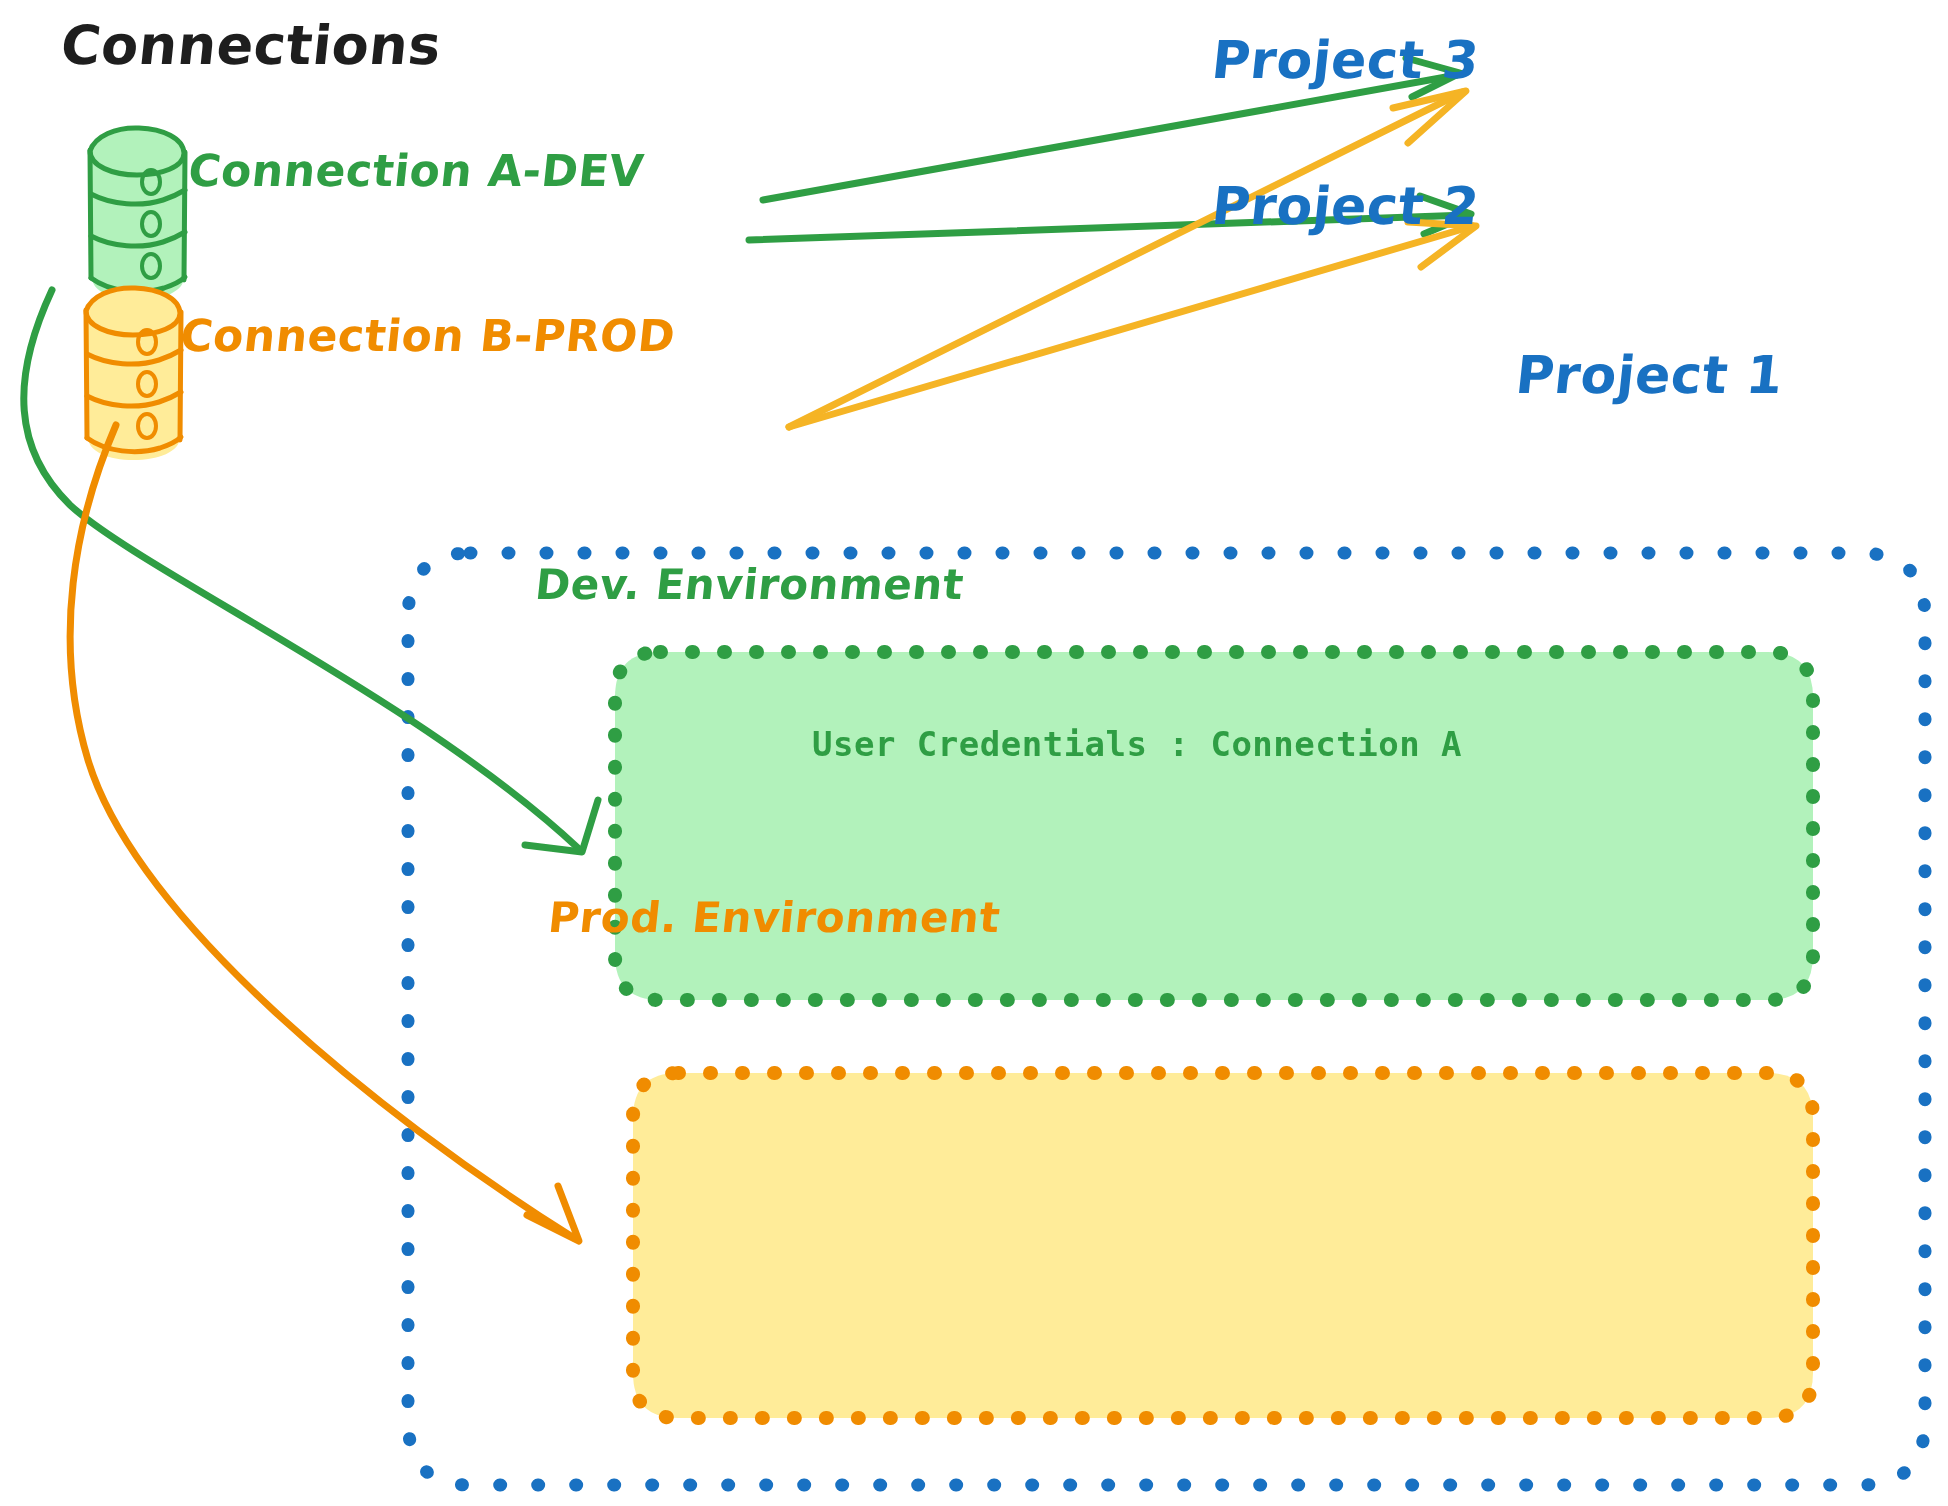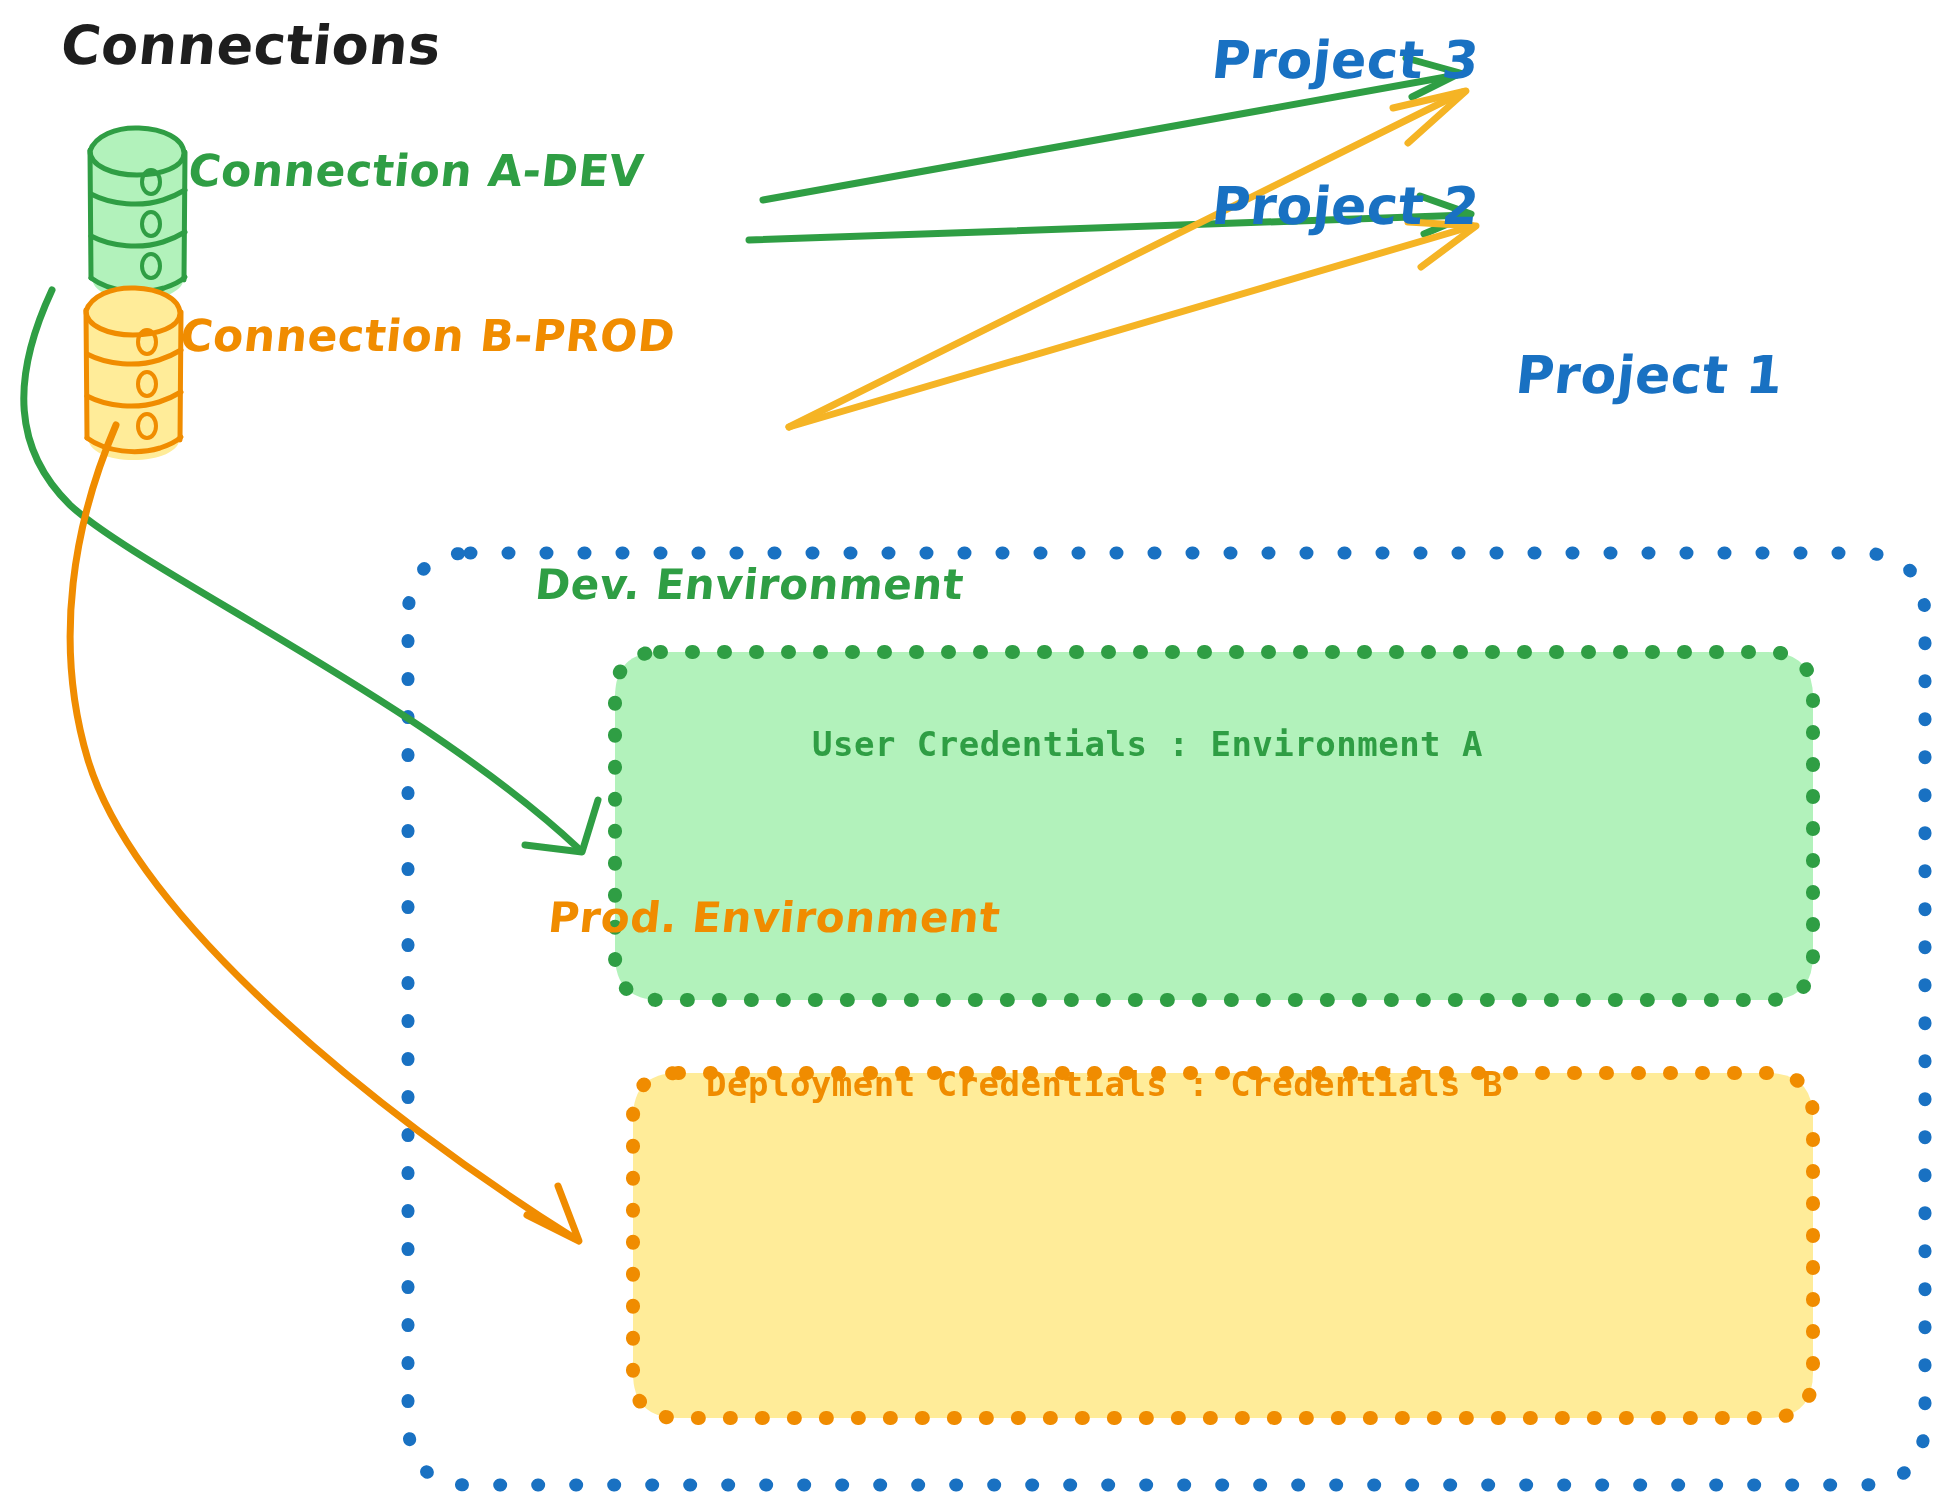--- a/index.html
+++ b/index.html
@@ -199,20 +199,19 @@
     <div class="lbl hand" id="conn-b-label">Connection B-PROD</div>
 
     <div class="lbl hand" id="project3-label">Project 3</div>
 
     <div class="lbl hand" id="project2-label">Project 2</div>
 
     <div class="lbl hand" id="project1-label">Project 1</div>
 
     <div class="lbl hand" id="dev-env-label">Dev. Environment</div>
 
-    <div class="lbl mono" id="dev-cred-label">User Credentials : Environment A</div>
+    <div class="lbl mono" id="dev-cred-label">User Credentials : Connection A</div>
 
     <div class="lbl hand" id="prod-env-label">Prod. Environment</div>
 
-    <div class="lbl mono" id="prod-cred-label">Deployment Credentials : Credentials B</div>
 
   </div>
 </div>
 
 </body></html>

